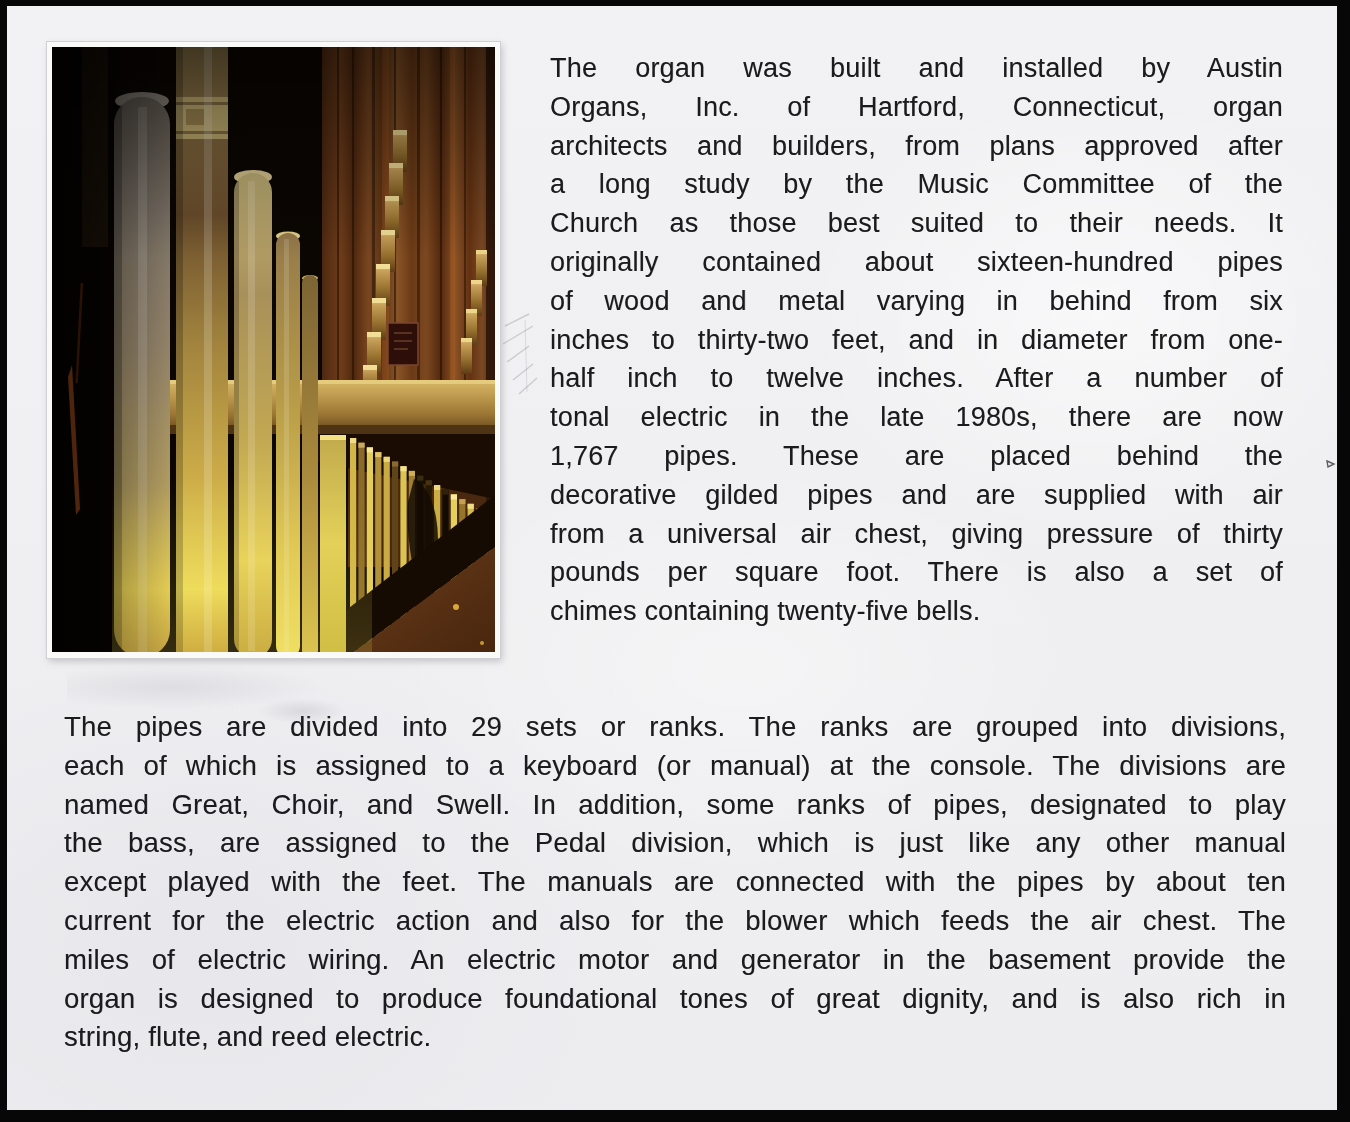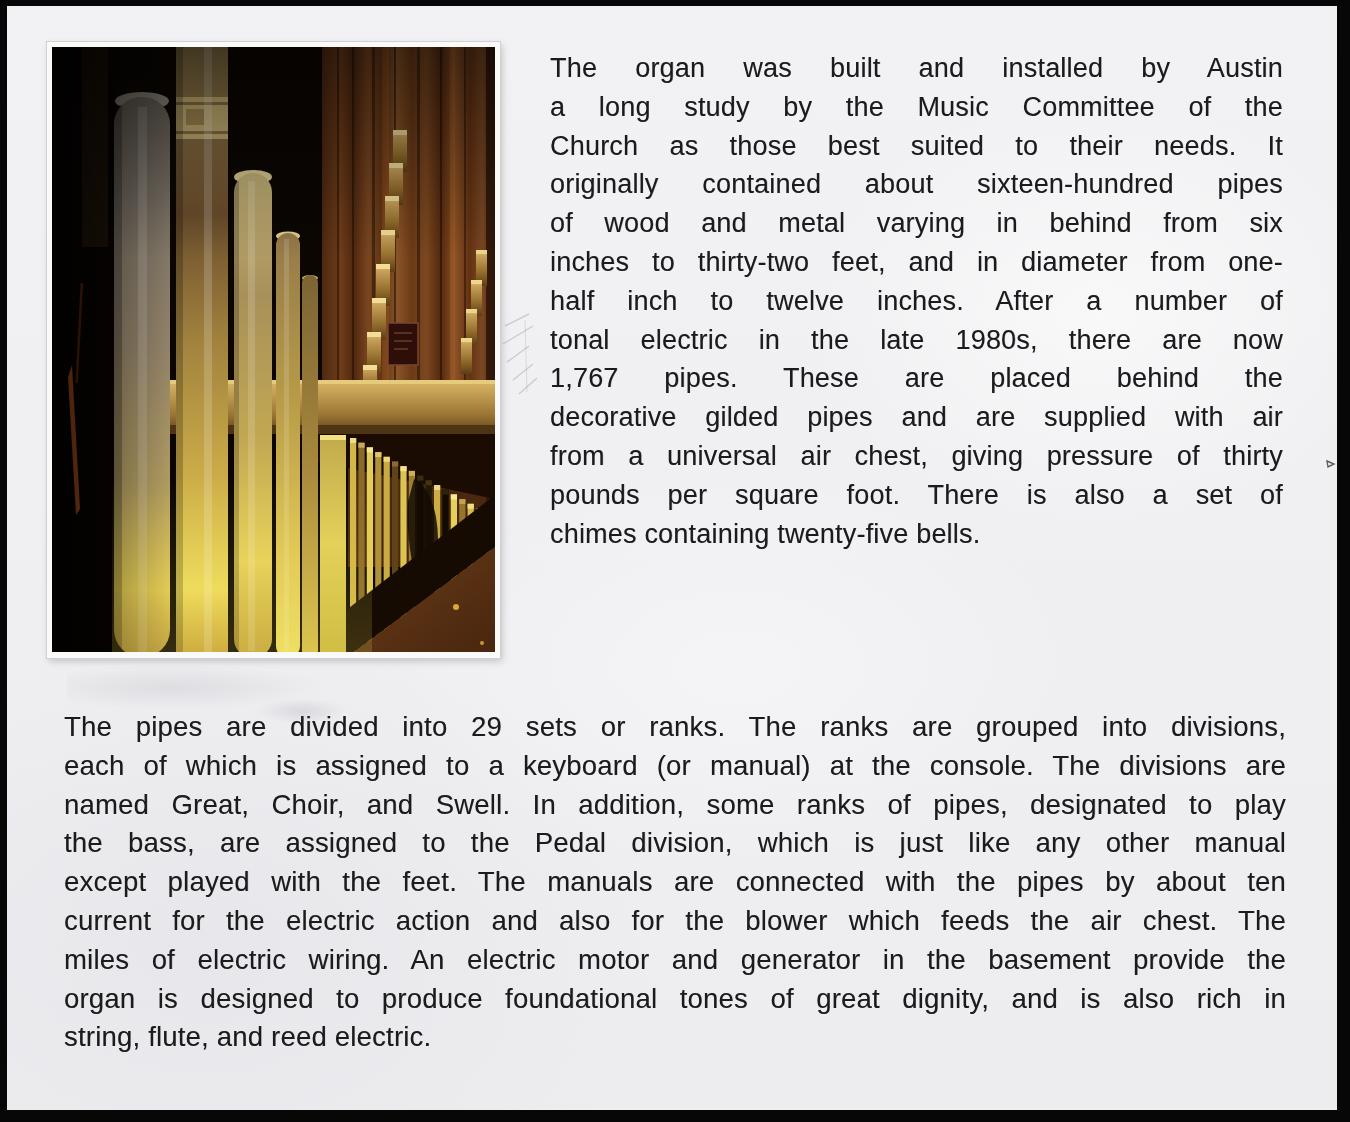--- a/index.html
+++ b/index.html
@@ -268,20 +268,22 @@
         <rect x="26" y="236" width="2.5" height="100" fill="#7a3410" opacity=".6" transform="rotate(3 27 286)"></rect>
 
         <rect x="0" y="0" width="443" height="605" fill="url(#gVign)"></rect>
         <rect x="0" y="0" width="120" height="605" fill="url(#gLeftDark)"></rect>
         <rect x="60" y="430" width="260" height="175" fill="url(#gGlow)"></rect>
       </svg>
     </div>
 
     <div class="col col1">
       <div class="jline">The organ was built and installed by Austin</div>
+      <div class="jline">Organs, Inc. of Hartford, Connecticut, organ</div>
+      <div class="jline">architects and builders, from plans approved after</div>
       <div class="jline">a long study by the Music Committee of the</div>
       <div class="jline">Church as those best suited to their needs.  It</div>
       <div class="jline">originally contained about sixteen-hundred pipes</div>
       <div class="jline">of wood and metal varying in behind from six</div>
       <div class="jline">inches to thirty-two feet, and in diameter from one-</div>
       <div class="jline">half inch to twelve inches.  After a number of</div>
       <div class="jline">tonal electric in the late 1980s, there are now</div>
       <div class="jline">1,767 pipes.   These are placed behind the</div>
       <div class="jline">decorative gilded pipes and are supplied with air</div>
       <div class="jline">from a universal air chest, giving pressure of thirty</div>

